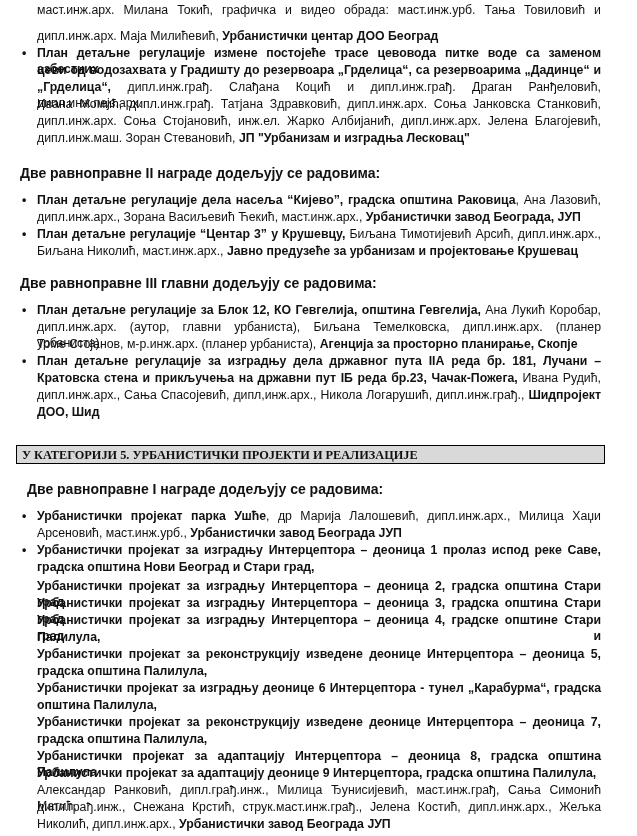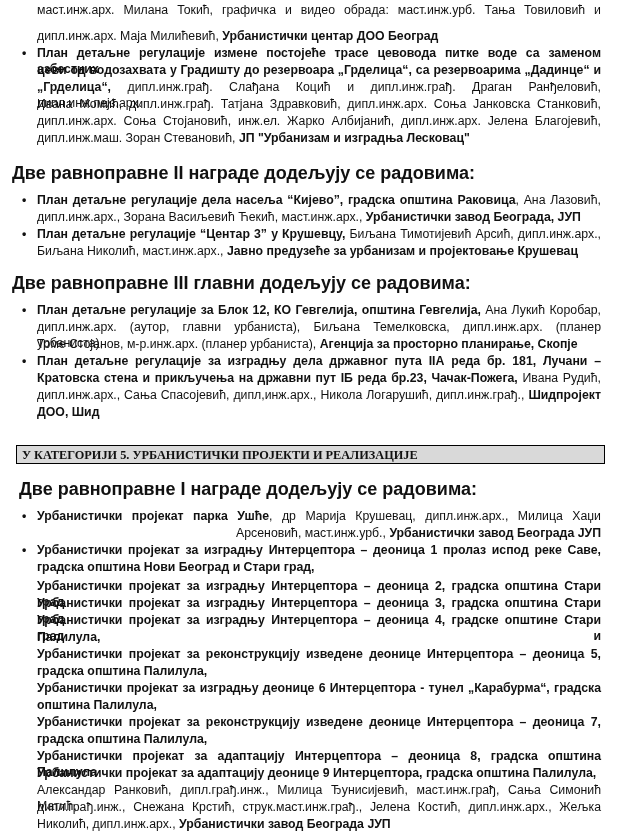--- a/index.html
+++ b/index.html
@@ -7,21 +7,21 @@
     width: 637px; height: 836px; overflow: hidden; position: relative;
     font-family: "Liberation Sans", sans-serif;
     font-size: 12.3px; color: #111;
   }
   .page { position: absolute; left: 0; top: 0; width: 637px; }
   .line { position: absolute; white-space: nowrap; line-height: 16px; height: 16px; }
   .just { text-align: justify; text-align-last: justify; white-space: normal; }
   .ind { left: 37px; width: 564px; }
   .b { font-weight: bold; }
   .bullet { position: absolute; left: 22px; width: 10px; font-weight: bold; line-height: 16px; }
-  .heading { position: absolute; left: 12px; font-weight: bold; line-height: 16px; white-space: nowrap; font-size: 18px; }
+  .heading { position: absolute; left: 20px; font-weight: bold; line-height: 16px; white-space: nowrap; font-size: 14px; }
   .catbox {
     position: absolute; left: 16px; top: 445px; width: 589px; height: 19px;
     background: #d9d9d9; border: 1.5px solid #000; box-sizing: border-box;
   }
   .catbox span { position: absolute; left: 5px; top: 1px; font-weight: bold; line-height: 16px; white-space: nowrap; font-family: Liberation Serif, serif; }
   .cond { display: inline-block; transform-origin: left center; }
 </style>
 </head>
 <body>
 
@@ -86,23 +86,23 @@
   <div class="line ind" style="top:404px;"><span class="cond"><span class="b">ДОО, Шид</span></span></div>
 
   <div class="catbox">
     <span style="display: inline-block;">У КАТЕГОРИЈИ  5. УРБАНИСТИЧКИ ПРОЈЕКТИ И РЕАЛИЗАЦИЈЕ</span>
   </div>
 
   <div class="heading" style="top: 481px; display: inline-block; margin-left: 7px;">Две равноправне I награде додељују се радовима:</div>
 
   <span class="bullet" style="top:508px;">•</span>
   <div class="line ind just" style="top:508px;">
-      <span class="cond" style="display: block; text-align: justify; text-align-last: justify; white-space: normal;"><span class="b">Урбанистички пројекат парка Ушће</span><span>, др Марија Крушевац, дипл.инж.арх., Милица Хаџи</span></span>
+      <span class="cond" style="display: block; text-align: justify; text-align-last: justify; white-space: normal;"><span class="b">Урбанистички пројекат парка Ушће</span><span>, др Марија Лалошевић, дипл.инж.арх., Милица Хаџи</span></span>
     </div>
-  <div class="line ind" style="top:525px;text-align:right;"><span class="cond"><span>Арсеновић, маст.инж.урб., </span><span class="b">Урбанистички завод Београда ЈУП</span></span></div>
+  <div class="line ind" style="top:525px;"><span class="cond"><span>Арсеновић, маст.инж.урб., </span><span class="b">Урбанистички завод Београда ЈУП</span></span></div>
 
   <span class="bullet" style="top:542px;">•</span>
   <div class="line ind just" style="top:542px;">
       <span class="cond" style="display: block; text-align: justify; text-align-last: justify; white-space: normal;"><span class="b">Урбанистички пројекат за изградњу Интерцептора – деоница 1 пролаз испод реке Саве,</span></span>
     </div>
   <div class="line ind" style="top:559px;"><span class="cond"><span class="b">градска општина Нови Београд и Стари град,</span></span></div>
   <div class="line ind just" style="top:578px;">
       <span class="cond" style="display: block; text-align: justify; text-align-last: justify; white-space: normal;"><span class="b">Урбанистички пројекат за изградњу Интерцептора – деоница 2, градска општина Стари град</span></span>
     </div>
   <div class="line ind just" style="top:595px;">

